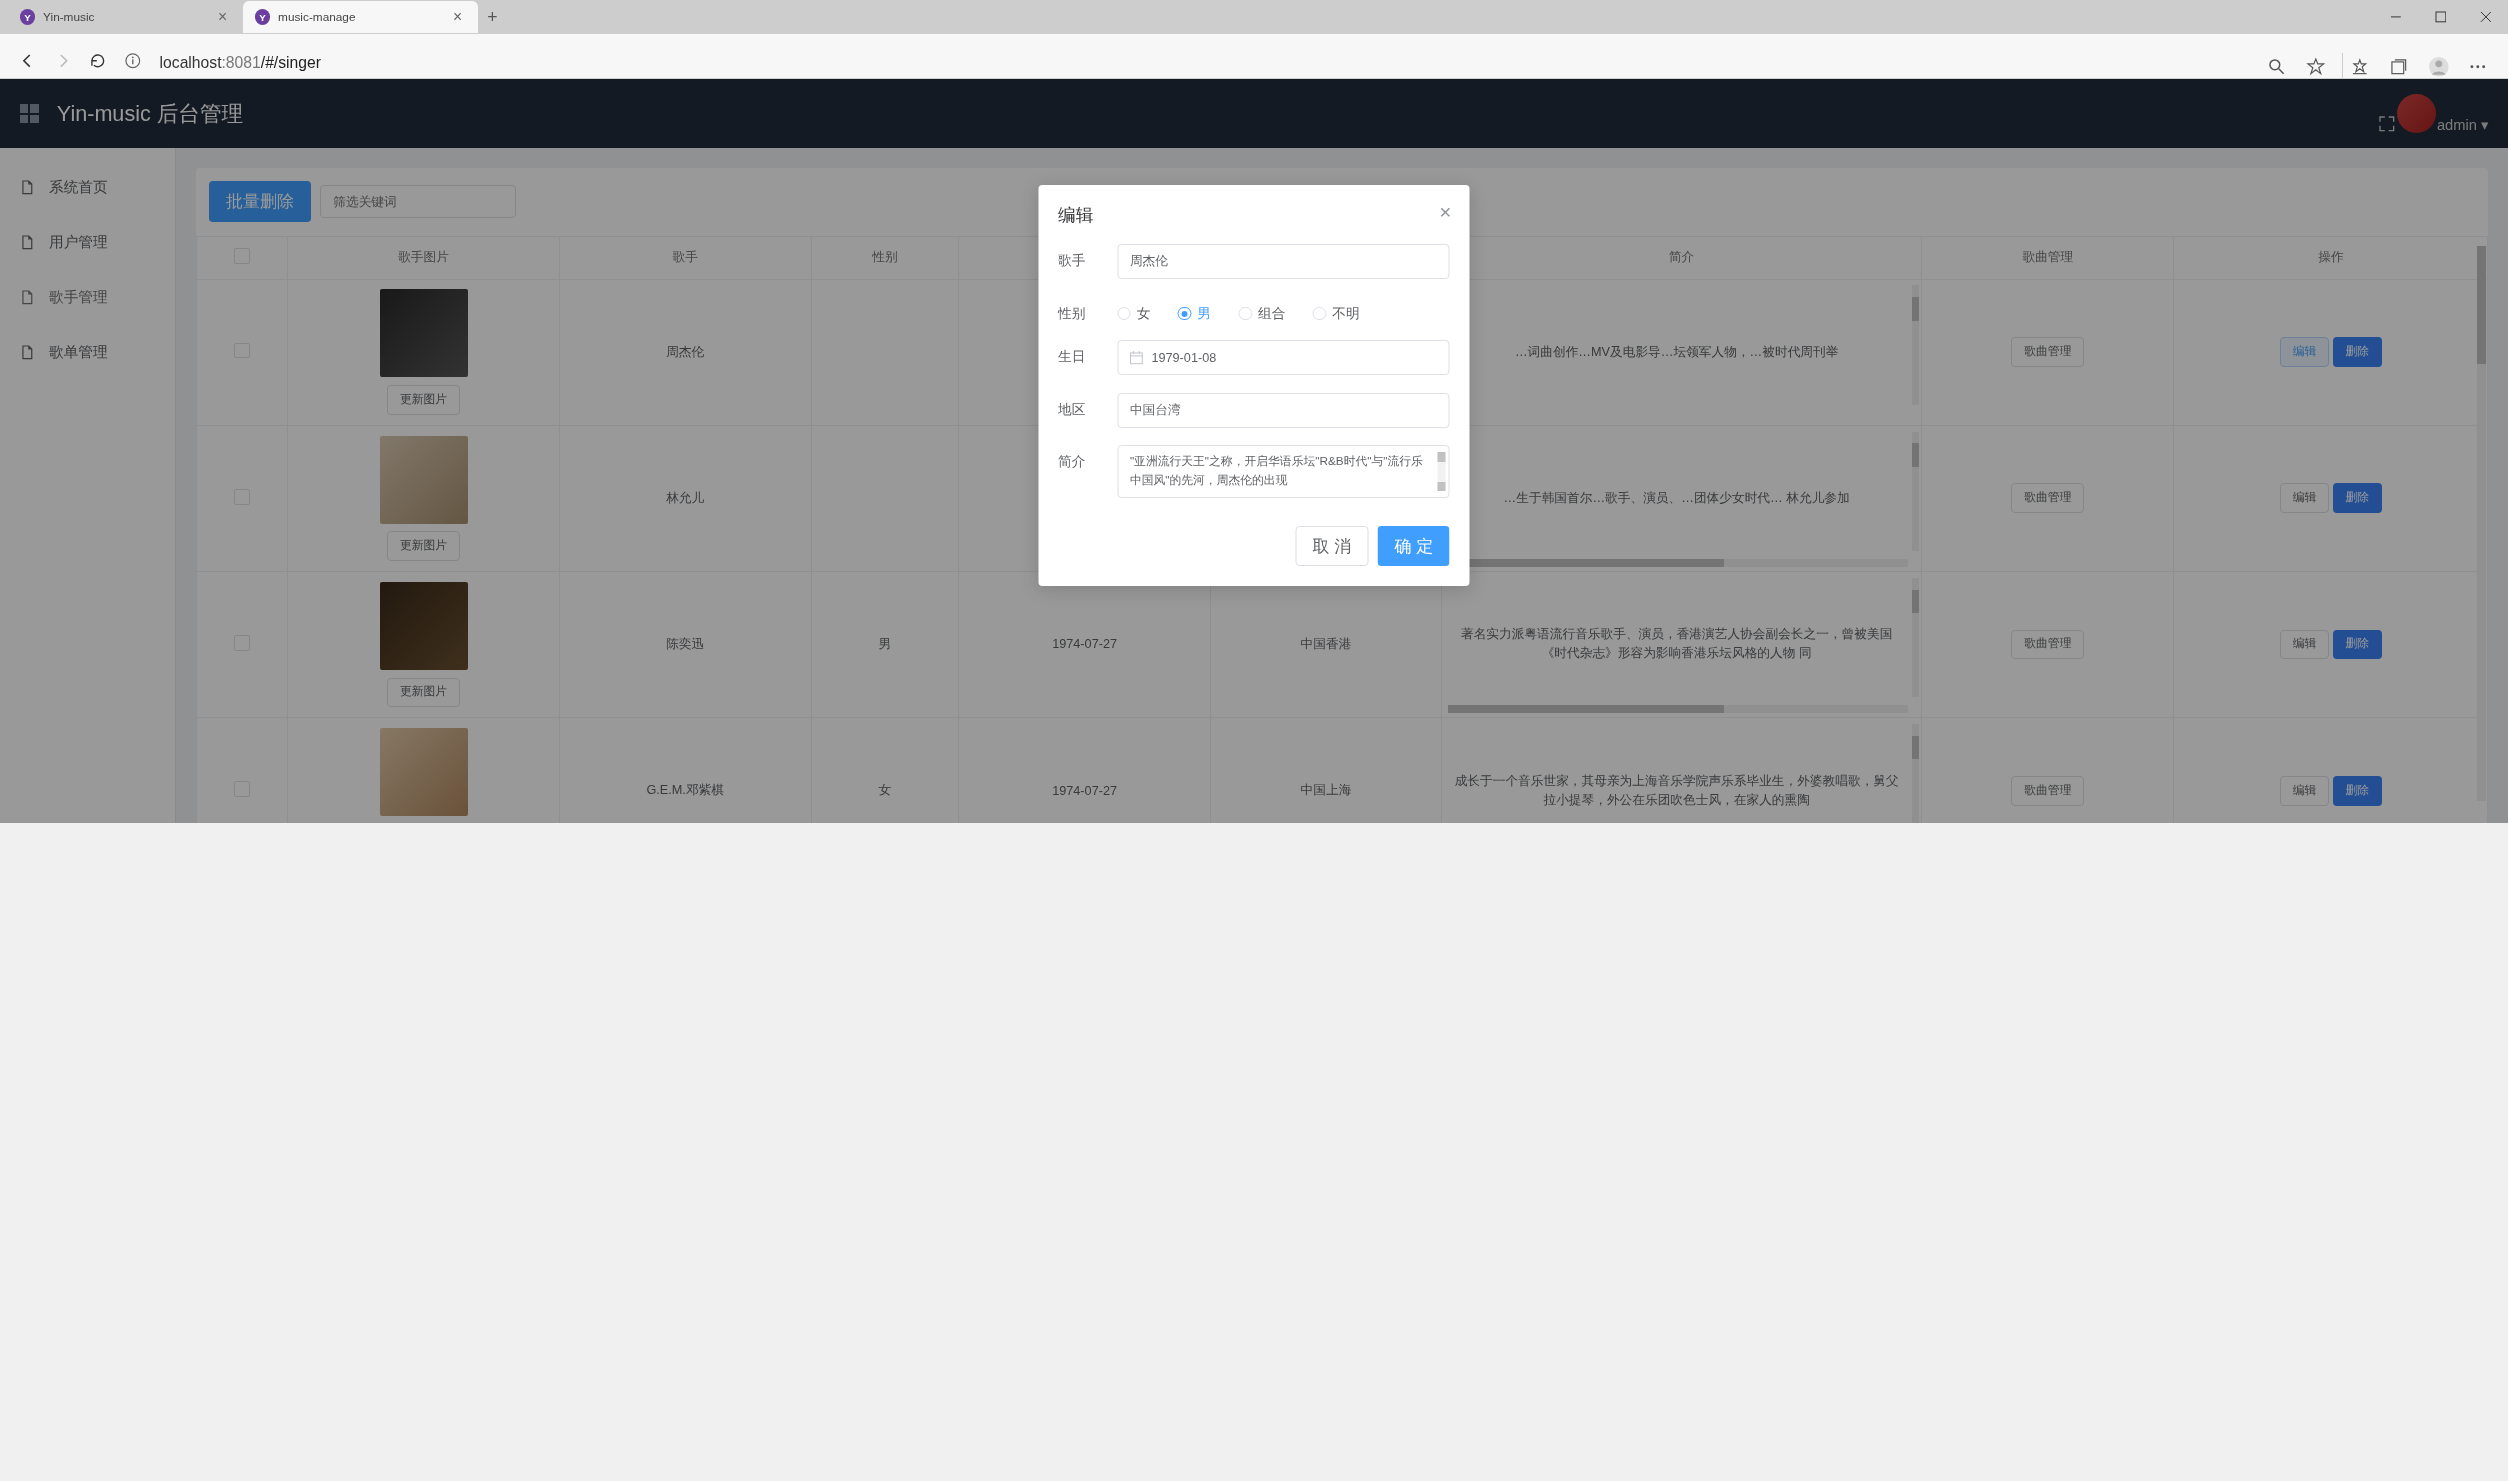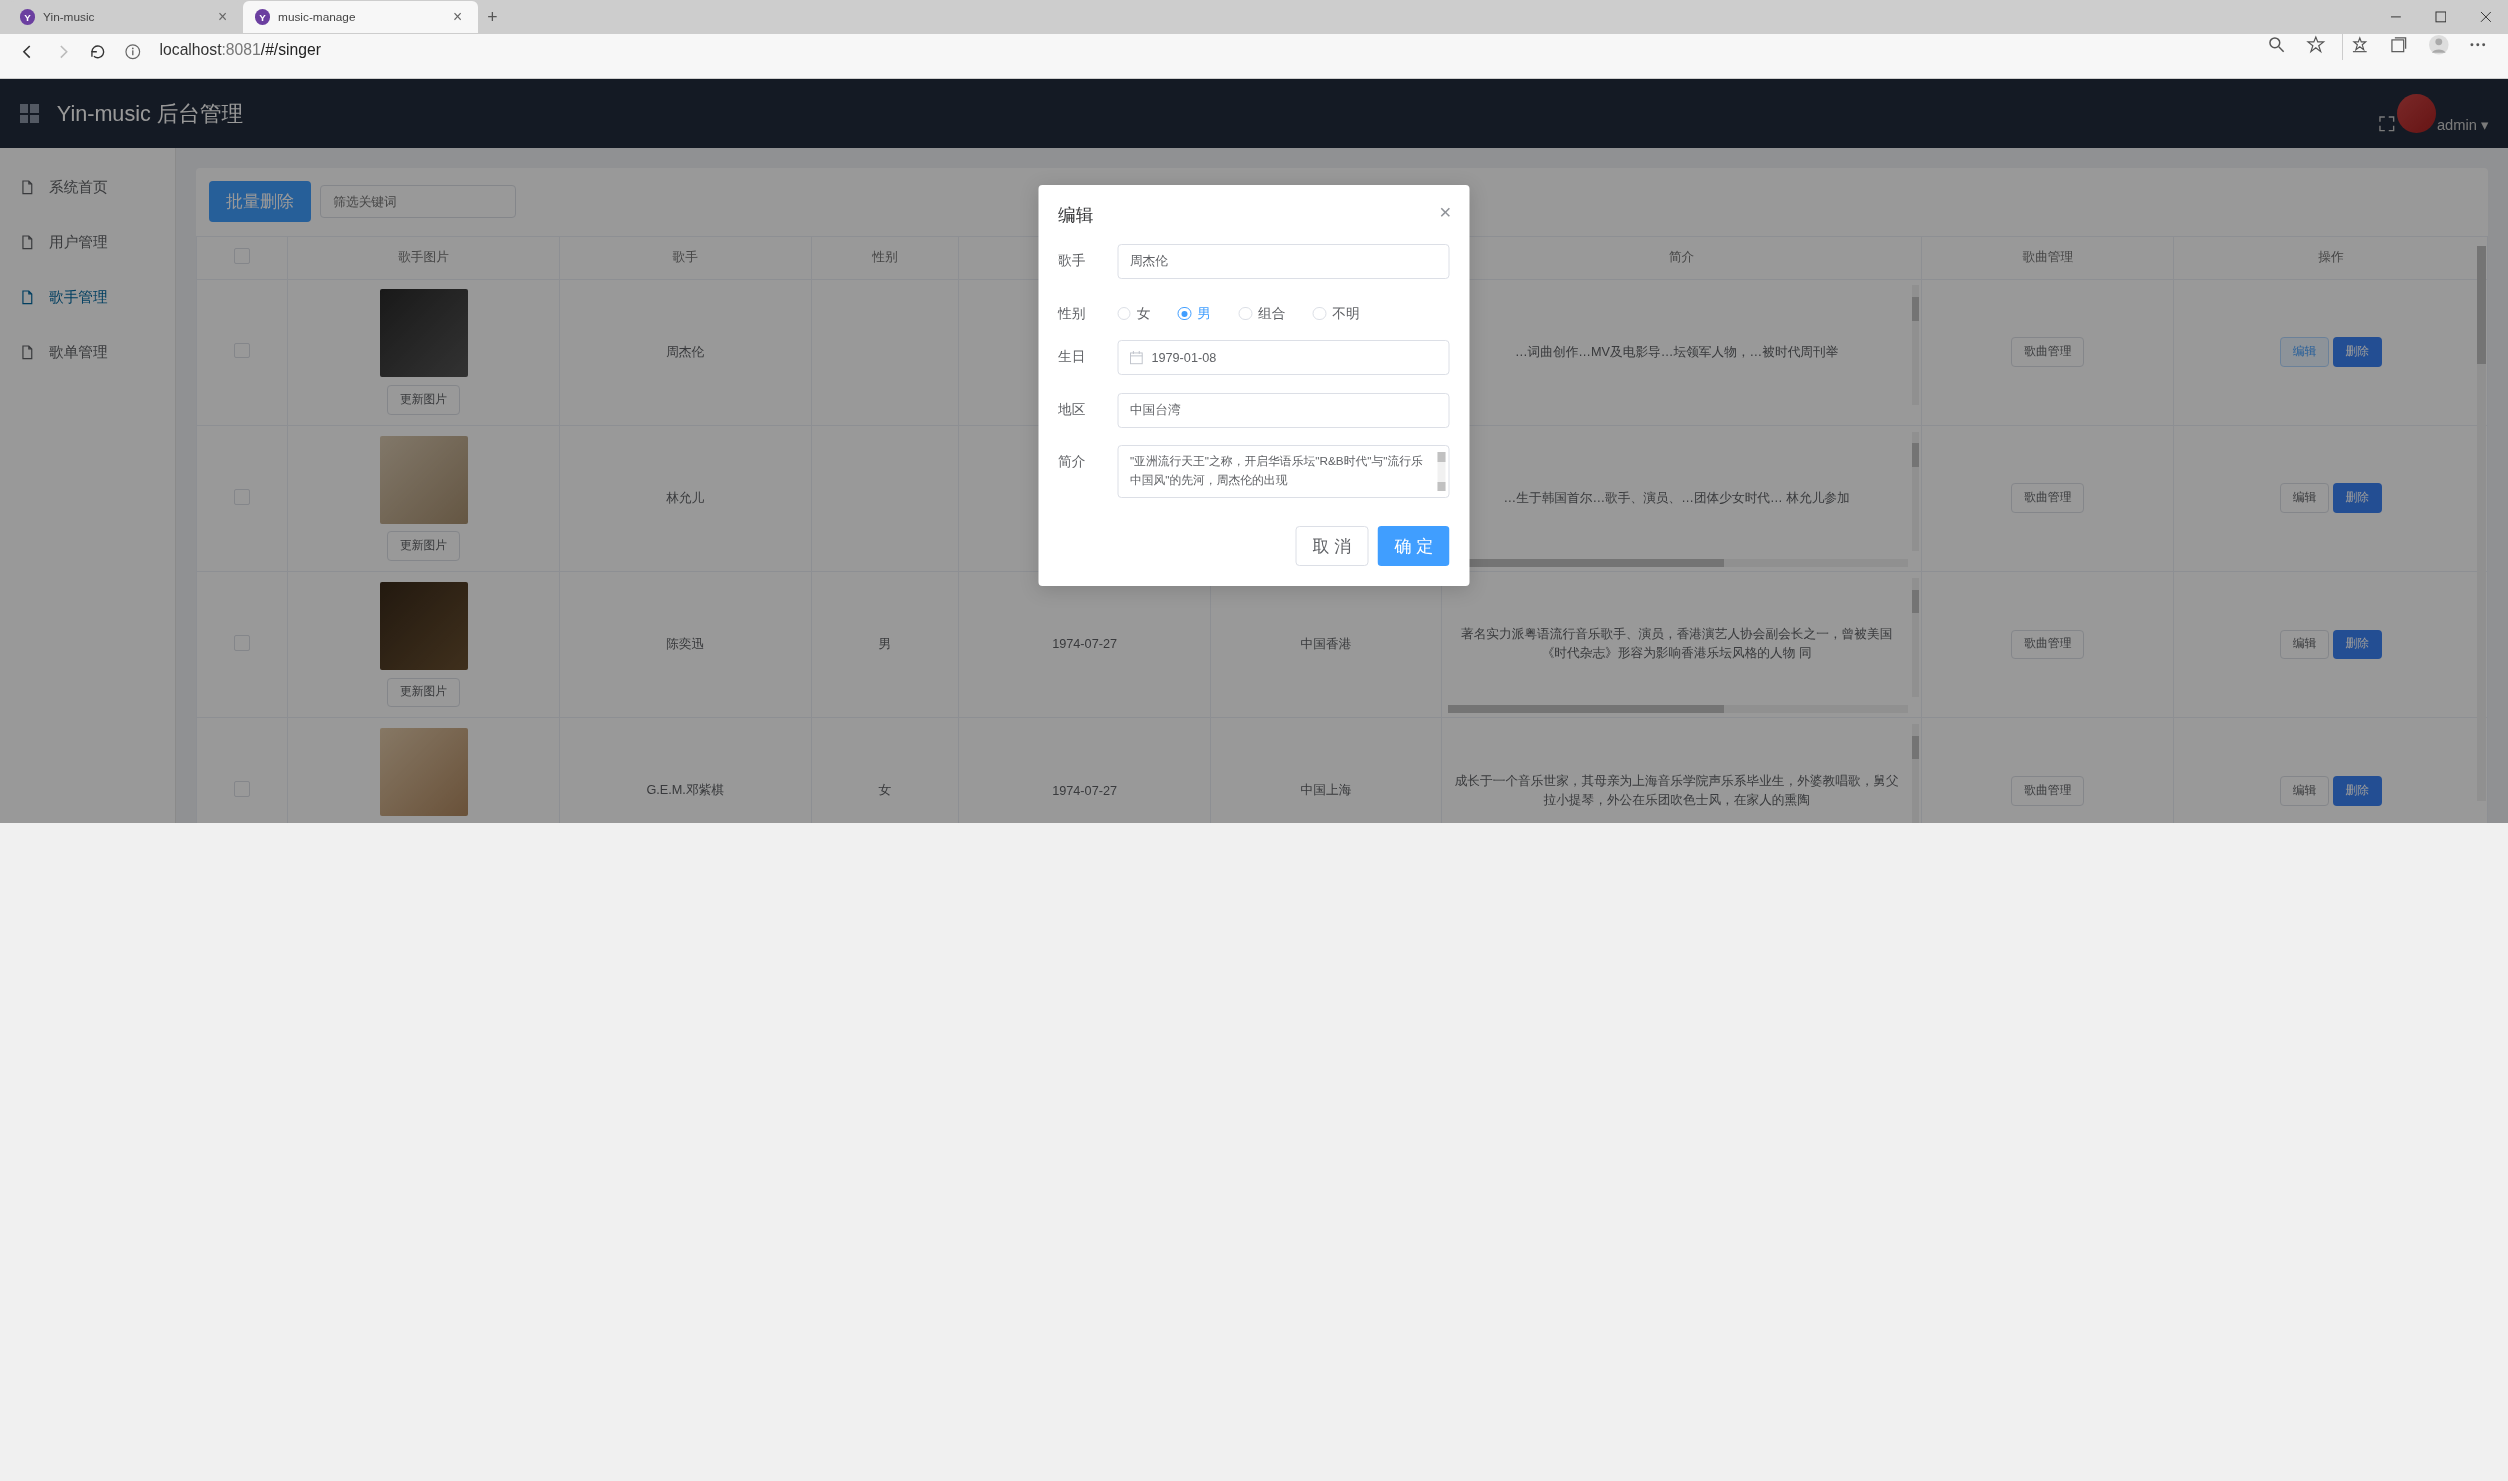--- a/index.html
+++ b/index.html
@@ -10,21 +10,21 @@
 .tab-bar { display: flex; align-items: center; height: 34px; padding-left: 7.8px; }
 .tab { display: flex; align-items: center; height: 32px; padding: 0 11.8px; min-width: 235px; background: #cdcdcd; border-radius: 5.9px 5.9px 0 0; position: relative; font-size: 11.8px; color: #444; cursor: pointer; }
 .tab.active { background: #f7f7f7; }
 .tab .favicon { width: 15.7px; height: 15.7px; background: #6b3fa0; border-radius: 50%; margin-right: 7.8px; display: inline-flex; align-items: center; justify-content: center; color: #fff; font-size: 9.8px; font-weight: bold; }
 .tab .tab-title { flex: 1; }
 .tab .tab-close { margin-left: 7.8px; font-size: 15.7px; color: #666; padding: 0 3.9px; }
 .new-tab { width: 29px; height: 29px; display: flex; align-items: center; justify-content: center; font-size: 17.6px; color: #555; cursor: pointer; }
 .window-controls { margin-left: auto; display: flex; }
 .win-btn { width: 45px; height: 32px; display: flex; align-items: center; justify-content: center; font-size: 13.7px; color: #333; cursor: pointer; }
 
-.addr-bar { background: #f7f7f7; height: 45px; display: flex; align-items: flex-start; padding: 0 9.8px; border-bottom: 1px solid #d0d0d0; }
+.addr-bar { background: #f7f7f7; height: 45px; display: flex; align-items: flex-end; padding: 0 9.8px; border-bottom: 1px solid #d0d0d0; }
 .nav-btn { width: 35px; height: 35px; display: flex; align-items: center; justify-content: center; font-size: 17.6px; color: #555; cursor: pointer; }
 .nav-btn.disabled { color: #bbb; cursor: default; }
 .url-field { flex: 1; margin: 0 9.8px; height: 31px; border: none; background: transparent; font-size: 15.7px; color: #333; display: flex; align-items: center; }
 .url-host { color: #777; }
 .url-path { color: #222; }
 .addr-icons { display: flex; gap: 17.6px; margin-right: 9.8px; }
 .addr-icon { width: 21.6px; height: 21.6px; display: flex; align-items: center; justify-content: center; color: #555; cursor: pointer; }
 .addr-sep { width: 1px; height: 25.5px; background: #ccc; margin: 0 5.9px; }
 
 
@@ -34,21 +34,21 @@
 .menu-icon span { background: #8b95a5; }
 .app-title { font-size: 21.6px; font-weight: 400; }
 .header-right { margin-left: auto; display: flex; align-items: flex-end; gap: 1px; }
 .expand-icon { color: #ccc; font-size: 17.6px; cursor: pointer; }
 .avatar { width: 39px; height: 39px; border-radius: 50%; background: linear-gradient(135deg, #c44, #a22); display: inline-block; }
 .user-name { color: #ccc; font-size: 14.7px; cursor: pointer; }
 
 .app-body { display: flex; height: calc(100% - 69px); }
 .sidebar { width: 176px; background: #fff; border-right: 1px solid #e6e6e6; padding-top: 11.8px; }
 .side-item { display: flex; align-items: center; height: 55px; padding: 0 19.6px; color: #606266; font-size: 14.7px; cursor: pointer; }
-.side-item.active { color: #0369a1; }
+.side-item.active { color: #737373; }
 .side-icon { width: 15.7px; height: 15.7px; margin-right: 13.7px; display: inline-flex; align-items: center; justify-content: center; }
 
 .main { flex: 1; background: #f0f2f5; padding: 19.6px; overflow: hidden; position: relative; }
 .panel { background: #fff; border-radius: 3.9px; }
 .toolbar { padding: 13.7px 13.7px 0; display: flex; align-items: center; gap: 9.8px; }
 .btn { display: inline-flex; align-items: center; justify-content: center; padding: 7.8px 15.7px; border-radius: 3.9px; font-size: 17px; cursor: pointer; border: 1px solid transparent; }
 .btn-primary { background: #409eff; color: #fff; }
 .btn-danger { background: #3b82f6; color: #fff; }
 .btn-plain-primary { background: #ecf5ff; color: #409eff; border-color: #b3d8ff; }
 .btn-default { background: #fff; color: #606266; border: 1px solid #dcdfe6; }

